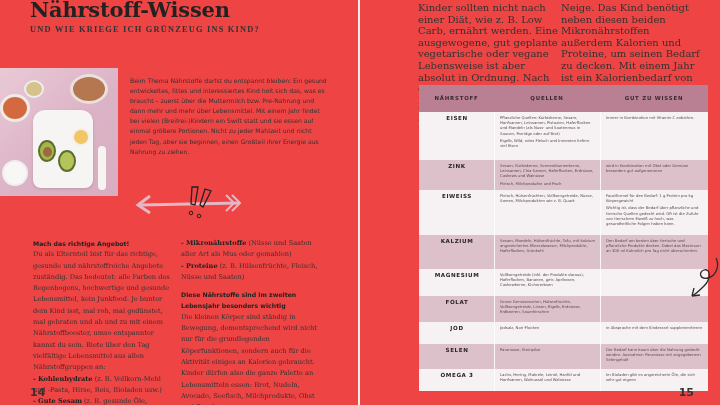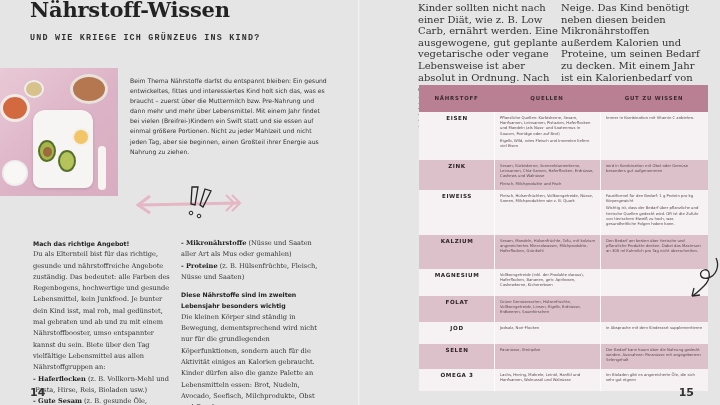--- a/index.html
+++ b/index.html
@@ -1,28 +1,28 @@
 <!DOCTYPE html>
 <html><head>
 <meta charset="utf-8">
 <style>
   * { box-sizing: border-box; margin: 0; padding: 0; }
   html, body { width: 720px; height: 405px; overflow: hidden; background: #ffffff; }
   body { position: relative; font-family: "DejaVu Serif", serif; color: #2b2b2b; }
 
-  .page { position: absolute; top: 0; height: 405px; background: #e5e5e5; }
+  .page { position: absolute; top: 0; height: 405px; background: #ef4444; }
   .page-left { left: 0; width: 360px; }
   .page-right { left: 360px; width: 360px; }
   .gutter { position: absolute; left: 358px; top: 0; width: 4px; height: 405px;
             background: linear-gradient(to right, #f3f3f3, #e6e6e6, #f3f3f3); }
 
   .title { position: absolute; left: 30px; top: -3px; font-family: "DejaVu Serif", serif;
            font-weight: bold; font-size: 21px; color: #222; letter-spacing: -0.2px; }
-  .subtitle { position: absolute; left: 30px; top: 25px; font-family: Liberation Mono, monospace;
-              font-size: 8.4px; font-weight: bold; letter-spacing: 1.2px; color: #333; text-transform: uppercase; margin-top: 8px; }
+  .subtitle { position: absolute; left: 30px; top: 25px; font-family: Liberation Serif, serif;
+              font-size: 8.4px; font-weight: bold; letter-spacing: 1.2px; color: #333; text-transform: uppercase; }
 
   .photo { position: absolute; left: 0; top: 68px; width: 118px; height: 128px;
            background: linear-gradient(135deg, #e9c9d6 0%, #dcb3c6 55%, #d9adc1 100%); overflow: hidden; }
   .bowl { position: absolute; border-radius: 50%; }
   .board { position: absolute; left: 33px; top: 42px; width: 60px; height: 78px;
            background: #f7f5f4; border-radius: 12px 12px 8px 8px; box-shadow: 0 1px 3px rgba(0,0,0,0.15); }
   .avo { position: absolute; border-radius: 50%; background: #a6b54a; border: 2px solid #59702c; }
   .pit { position: absolute; border-radius: 50%; background: #9c6a3e; }
 
   .intro { position: absolute; left: 130px; top: 76px; width: 200px; font-family: "DejaVu Sans", sans-serif;
@@ -88,21 +88,21 @@
       <path d="M60 4 L66 4 L63 22 L59 21 Z" stroke="#222" stroke-width="1.3" fill="none"></path>
       <path d="M73 6 L79 8 L71 24 L68 22 Z" stroke="#222" stroke-width="1.3" fill="none"></path>
       <circle cx="59" cy="30" r="1.8" stroke="#222" stroke-width="1" fill="none"></circle>
       <circle cx="67" cy="33" r="1.8" stroke="#222" stroke-width="1" fill="none"></circle>
     </svg>
   </div>
 
   <div class="col col-a">
     <h4>Mach das richtige Angebot!</h4>
     <p>Du als Elternteil bist für das richtige, gesunde und nährstoffreiche Angebote zuständig. Das bedeutet: alle Farben des Regenbogens, hochwertige und gesunde Lebensmittel, kein Junkfood. Je bunter dein Kind isst, mal roh, mal gedünstet, mal gebraten und ab und zu mit einem Nährstoffbooster, umso entspannter kannst du sein. Biete über den Tag vielfältige Lebensmittel aus allen Nährstoffgruppen an:</p>
-    <p><b>- Haferflocken</b><span> (z. B. Vollkorn-Mehl und -Pasta, Hirse, Reis, Bioladen usw.)</span></p>
+    <p><b>- Kohlenhydrate</b><span> (z. B. Vollkorn-Mehl und -Pasta, Hirse, Reis, Bioladen usw.)</span></p>
     <p><b>- Gute Sesam</b><span> (z. B. gesunde Öle, Avocado, Milchprodukte)</span></p>
   </div>
 
   <div class="col col-b">
     <p><b>- Mikronährstoffe</b><span> (Nüsse und Saaten aller Art als Mus oder gemahlen)</span></p>
     <p><b>- Proteine</b><span> (z. B. Hülsenfrüchte, Fleisch, Nüsse und Saaten)</span></p>
     <div class="gap"></div>
     <h4>Diese Nährstoffe sind im zweiten Lebensjahr besonders wichtig</h4>
     <p>Die kleinen Körper sind ständig in Bewegung, dementsprechend wird nicht nur für die grundlegenden Köperfunktionen, sondern auch für die Aktivität einiges an Kalorien gebraucht. Kinder dürfen also die ganze Palette an Lebensmitteln essen: Brot, Nudeln, Avocado, Seefisch, Milchprodukte, Obst und Gemüse.</p>
   </div>

